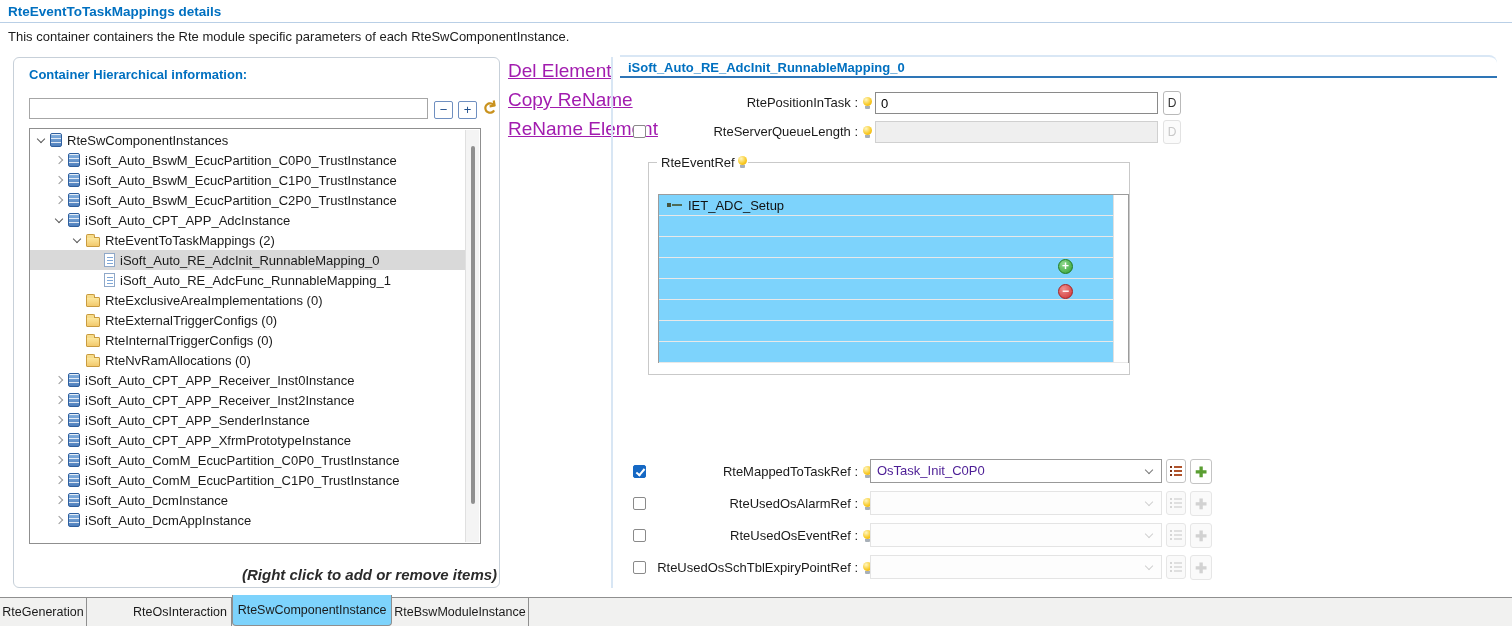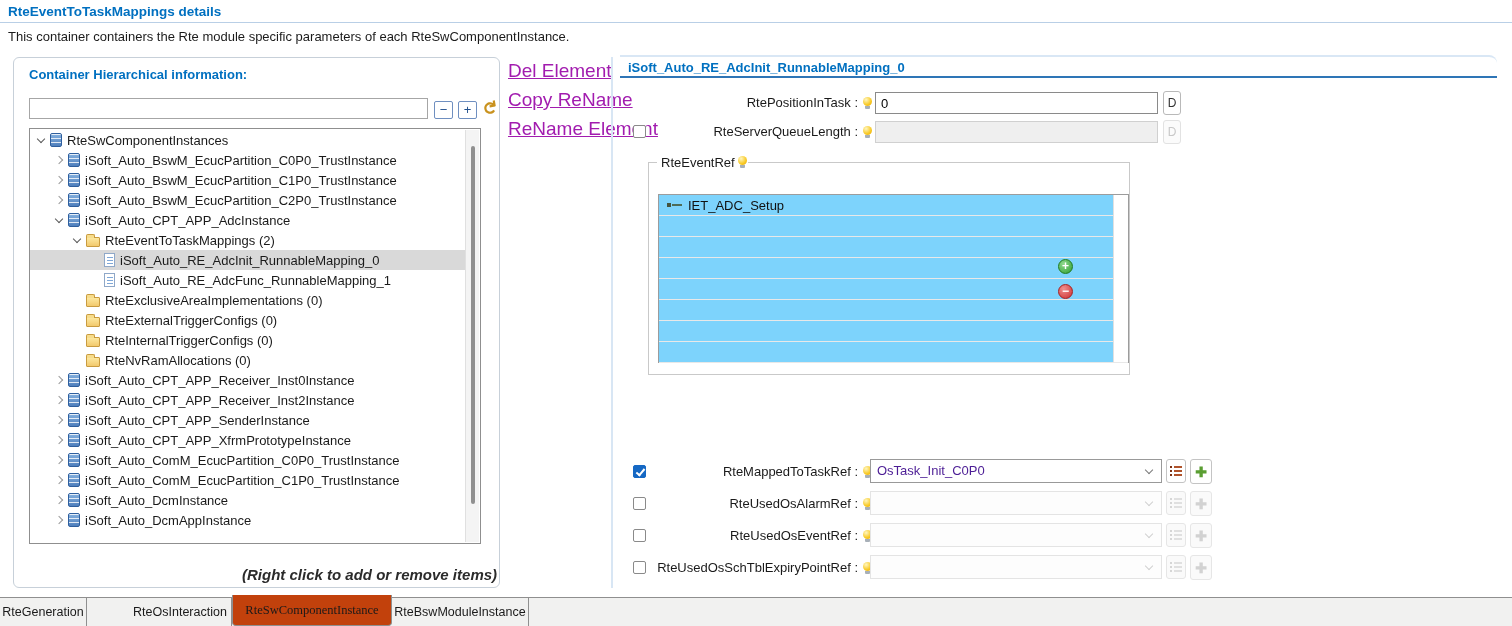--- a/index.html
+++ b/index.html
@@ -127,22 +127,22 @@
      background-image:
        repeating-linear-gradient(to bottom, #D6D6D6 0 2px, transparent 2px 4px),
        repeating-linear-gradient(to bottom, #E0E0E0 0 2px, transparent 2px 4px); }
   .btn-plus.disabled { color:#D2D2D2; }
 
   
   #tabbar { position:absolute; left:0; top:597px; width:1512px; height:29px;
             background:#F1F1F0; border-top:1px solid #8F8F8F; display:flex; }
   .tab { height:28px; line-height:28px; text-align:center; font-size:12.5px; color:#1a1a1a;
          border-right:1px solid #8F8F8F; white-space:nowrap; }
-  .tab.active { position:relative; top:-3px; height:31px; line-height:31px; background:#c2410c;
-                border:1px solid #8F8F8F; border-top:none; border-radius:0 0 4px 4px; z-index:2;font-family:Liberation Serif, serif; }
+  .tab.active { position:relative; top:-3px; height:31px; line-height:31px; background:#7dd3fc;
+                border:1px solid #8F8F8F; border-top:none; border-radius:0 0 4px 4px; z-index:2; }
 </style>
 </head>
 <body>
 
 <div id="root">
 
   <div class="page-title">RteEventToTaskMappings details</div>
   <div class="title-rule"></div>
   <div class="page-desc">This container containers the Rte module specific parameters of each RteSwComponentInstance.</div>
 

